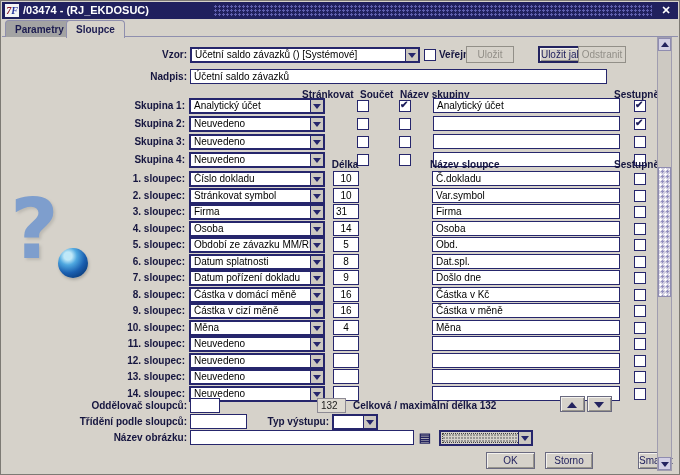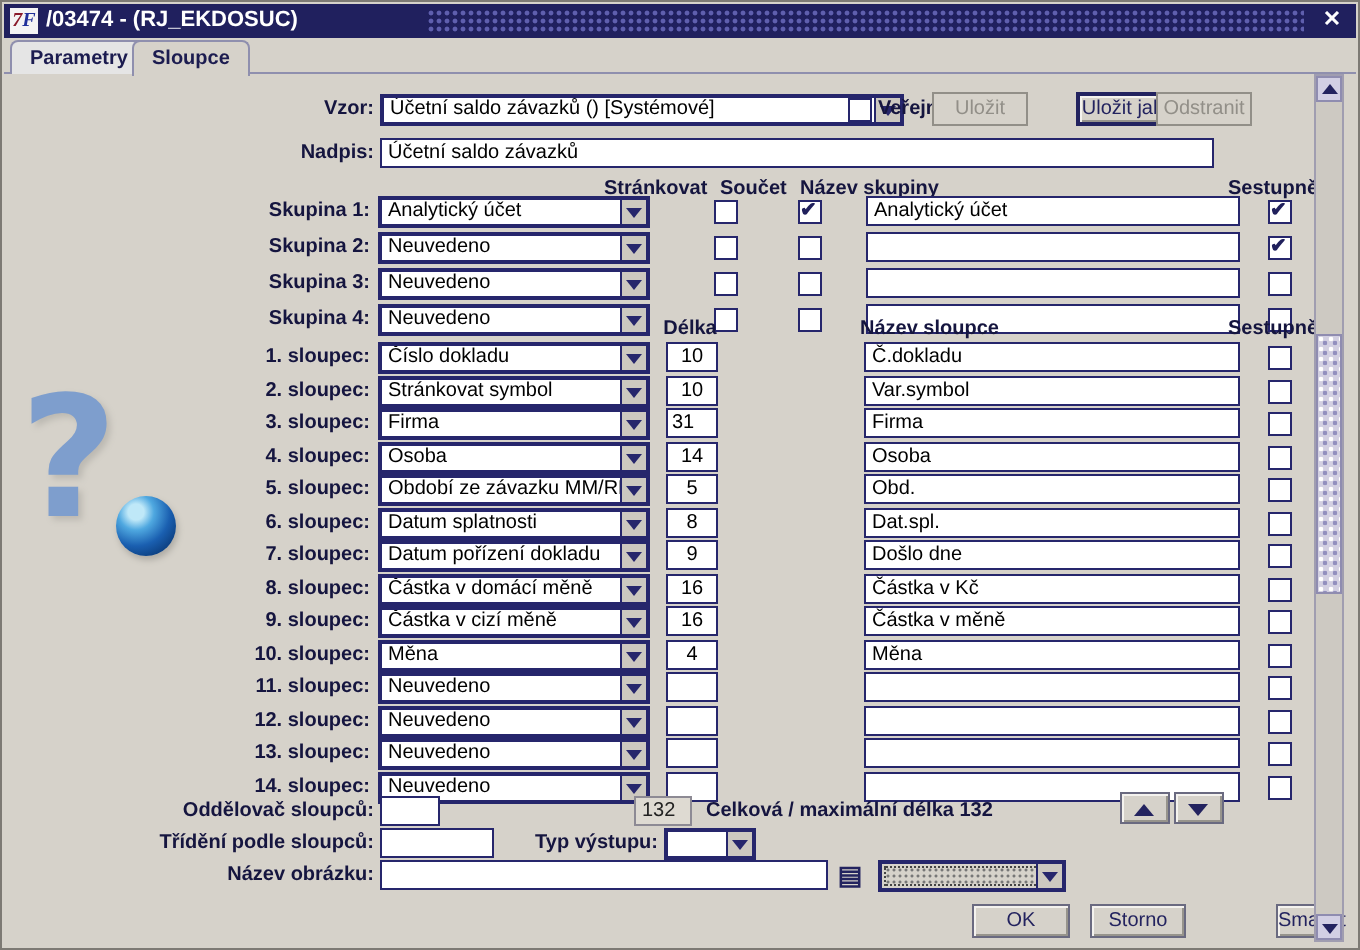--- a/index.html
+++ b/index.html
@@ -15,21 +15,21 @@
           font:italic bold 10px "Liberation Serif",serif; text-align:center; line-height:13px; }
   .logo .l7 { color:#8a1a2a; } .logo .lF { color:#20309a; }
   .tb-title { position:absolute; left:21px; top:2px; color:#fff; font-size:11px; font-weight:bold; white-space:nowrap; }
   .tb-close { position:absolute; right:5px; top:1px; width:14px; height:14px; color:#fff; font-size:11px;
               font-weight:bold; text-align:center; line-height:14px; }
   .tb-close::after { content:"\2715"; }
 
   
   .tabs { position:absolute; top:18px; left:1px; right:1px; height:18px; border-bottom:1px solid #8f8fae; }
   .tab { position:absolute; top:1px; height:28px; padding:3px 9px 0; font-size:10px; font-weight:bold; color:#1c1c50;
-         border:1px solid #8f8fae; border-bottom:none; border-radius:4px 4px 0 0; background:#e5e5e5; }
+         border:1px solid #8f8fae; border-bottom:none; border-radius:4px 4px 0 0; background:#a3a3a3; }
   .tab.active { background:#d6d2ca; height:18px; z-index:2; }
   .tab-parametry { left:3px; }
   .tab-sloupce { left:64px; }
 
   
   .panel { position:absolute; top:36px; left:1px; right:1px; bottom:1px; background:#d6d2ca; }
 
   .lbl { position:absolute; font-size:10px; font-weight:bold; color:#15153f; text-align:right; height:12px; line-height:12px; white-space:nowrap; }
   .hdr { position:absolute; font-size:10px; font-weight:bold; color:#15153f; height:12px; line-height:12px; white-space:nowrap; }
 
@@ -96,21 +96,21 @@
   </div>
 
   <div class="tabs">
     <div class="tab tab-parametry">Parametry</div>
     <div class="tab tab-sloupce active">Sloupce</div>
   </div>
 
   <div class="panel">
 
     <div class="lbl" style="left:0;width:185px;top:12px">Vzor:</div>
-    <div class="combo" style="left:188px;width:262px;top:10px">
+    <div class="combo" style="left:188px;width:230px;top:10px">
       <span>Účetní saldo závazků  ()  [Systémové]</span>
       <span class="cbtn"></span>
     </div>
     <div class="cb" style="left:422px;top:12px"></div>
     <div class="lbl" style="left:437px;width:50px;top:12px;text-align:left">Veřejný</div>
     <div class="pbtn disabled" style="left:464px;top:9px;width:48px">Uložit</div>
     <div class="pbtn default" style="left:536px;top:9px;width:52px">Uložit jako</div>
     <div class="pbtn disabled" style="left:576px;top:9px;width:48px">Odstranit</div>
 
     <div class="lbl" style="left:0;width:185px;top:34px">Nadpis:</div>

